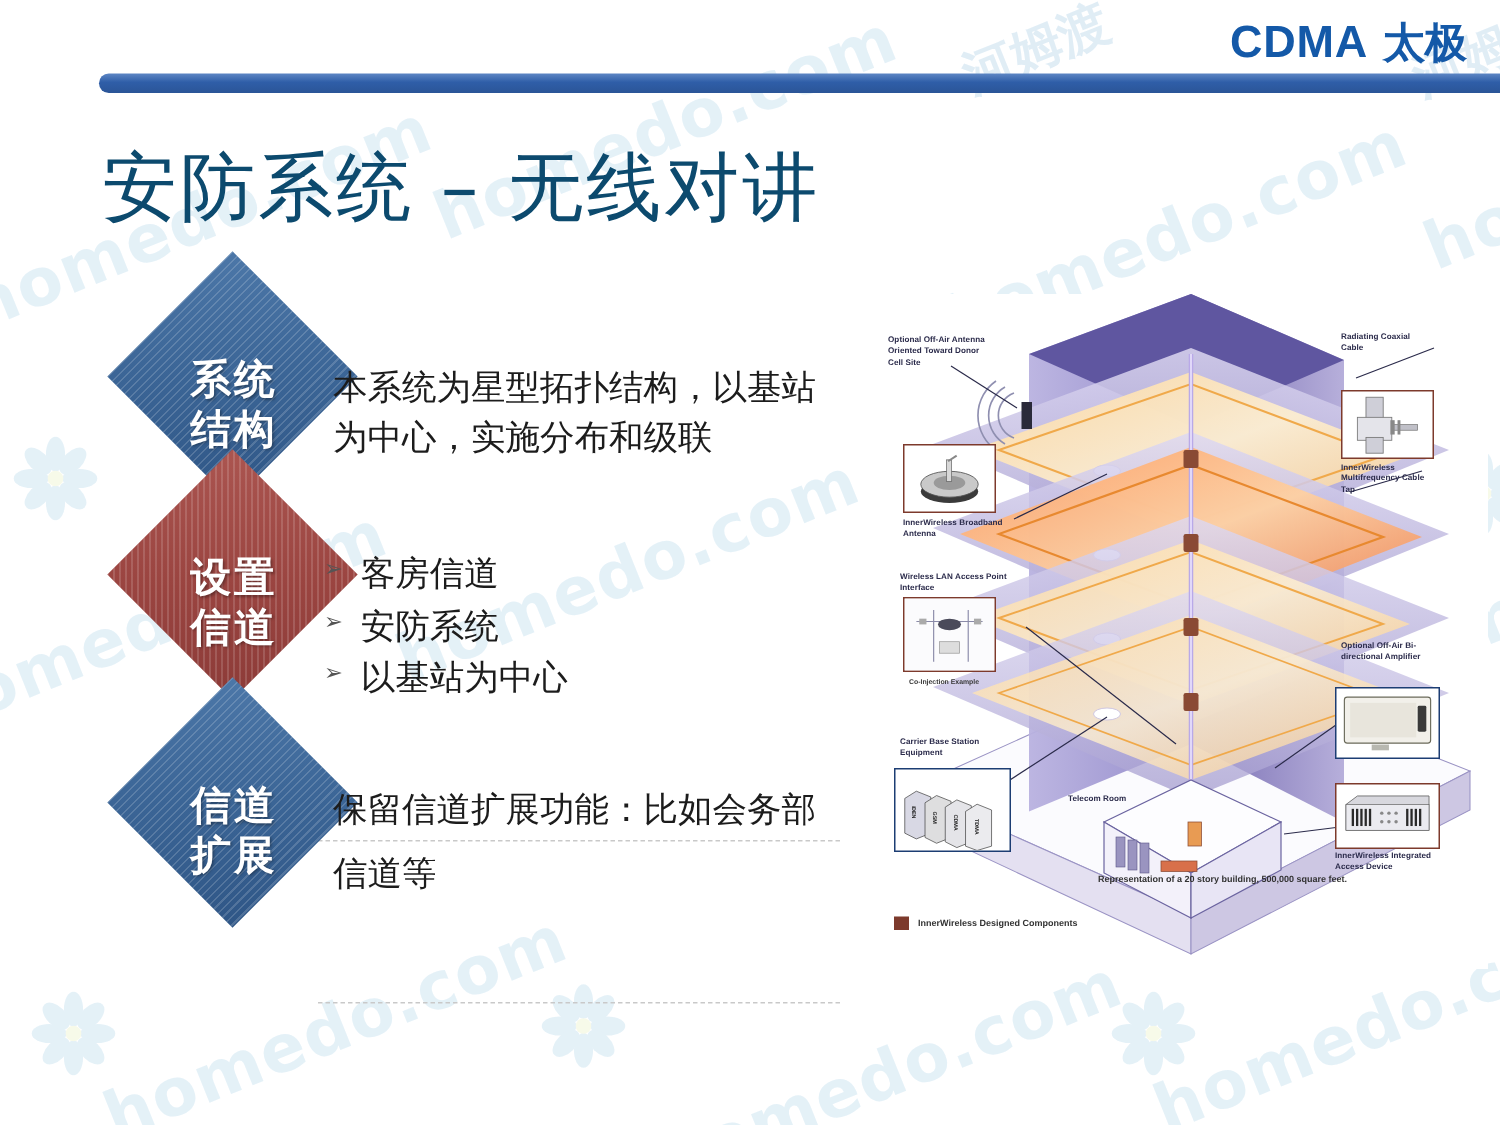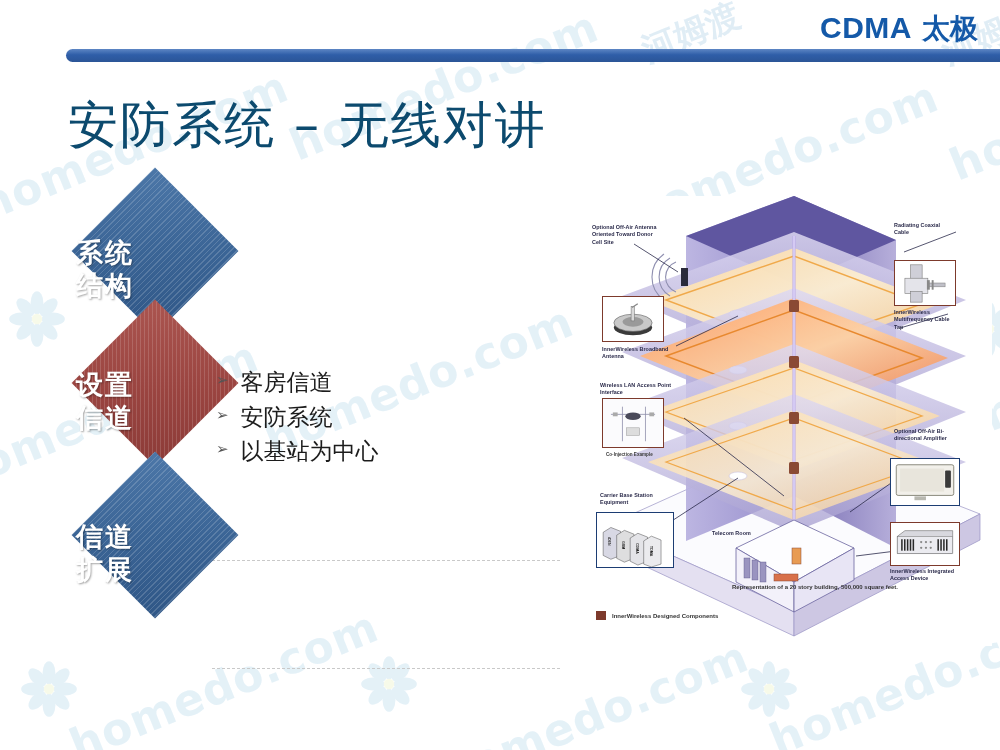--- a/index.html
+++ b/index.html
@@ -111,21 +111,21 @@
   }
   .diamond.red {
     background:
       repeating-linear-gradient(45deg, rgba(255,255,255,.15) 0 1px, rgba(0,0,0,0) 1px 4px),
       linear-gradient(135deg, #ab5550 0%, #9a4440 55%, #8c3b38 100%);
   }
   .diamond-label {
     position: absolute;
     left: 0; top: 0; width: 160px; height: 160px;
     display: flex; flex-direction: column;
-    align-items: flex-start; justify-content: center;
+    align-items: center; justify-content: center;
     color: #ffffff;
     font-size: 27px;
     font-weight: 700;
     line-height: 1.22;
     letter-spacing: 2px;
     text-shadow: 1px 1px 2px rgba(0,0,0,.35);
     pointer-events: none;
   }
 
   .body-text {
@@ -292,20 +292,21 @@
   <div class="divider div-1"></div>
 
   <div class="row row-0">
     <div class="diamond-wrap">
       <div class="diamond blue"></div>
       <div class="diamond-label">
         <span>系统</span>
         <span>结构</span>
       </div>
     </div>
+    <div class="body-text bt-0">本系统为星型拓扑结构，以基站为中心，实施分布和级联</div>
   </div>
 
   <div class="row row-1">
     <div class="diamond-wrap">
       <div class="diamond red"></div>
       <div class="diamond-label">
         <span>设置</span>
         <span>信道</span>
       </div>
     </div>
@@ -326,20 +327,21 @@
   </div>
 
   <div class="row row-2">
     <div class="diamond-wrap">
       <div class="diamond blue"></div>
       <div class="diamond-label">
         <span>信道</span>
         <span>扩展</span>
       </div>
     </div>
+    <div class="body-text bt-2">保留信道扩展功能：比如会务部信道等</div>
   </div>
 </div>
 
 <div class="diagram">
 
   <svg width="404" height="450" viewBox="0 0 404 450">
     <defs>
       <linearGradient id="wallL" x1="0" y1="0" x2="1" y2="0">
         <stop offset="0%" stop-color="#b9b2e0"></stop>
           <stop offset="100%" stop-color="#8f86c8"></stop>

